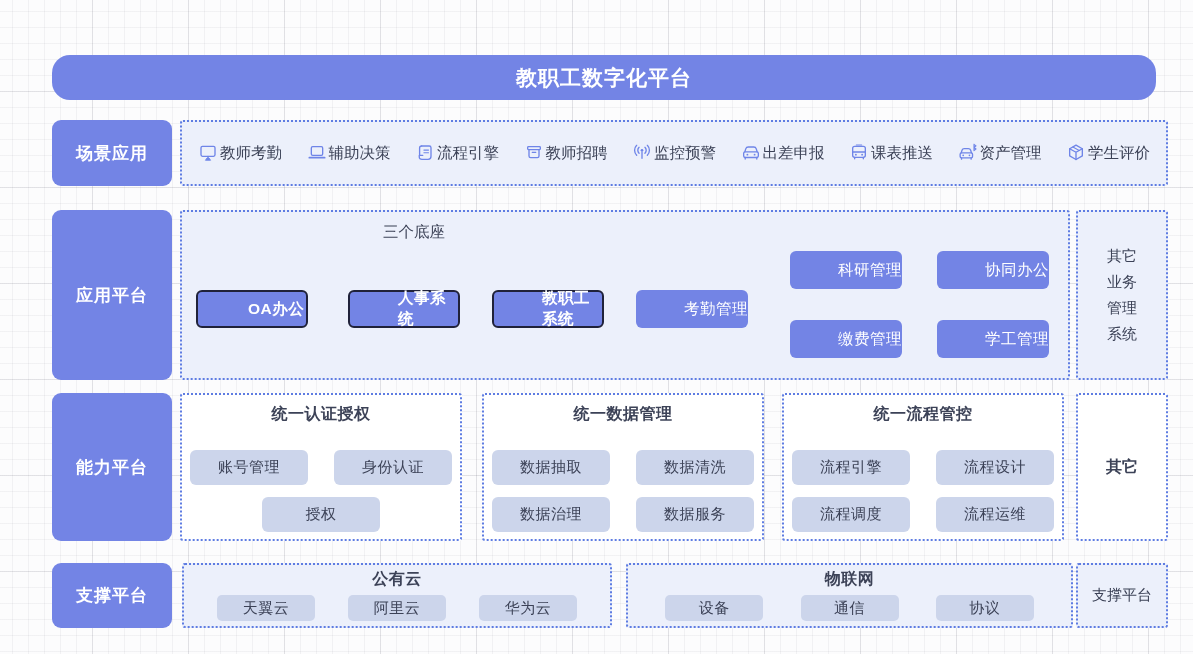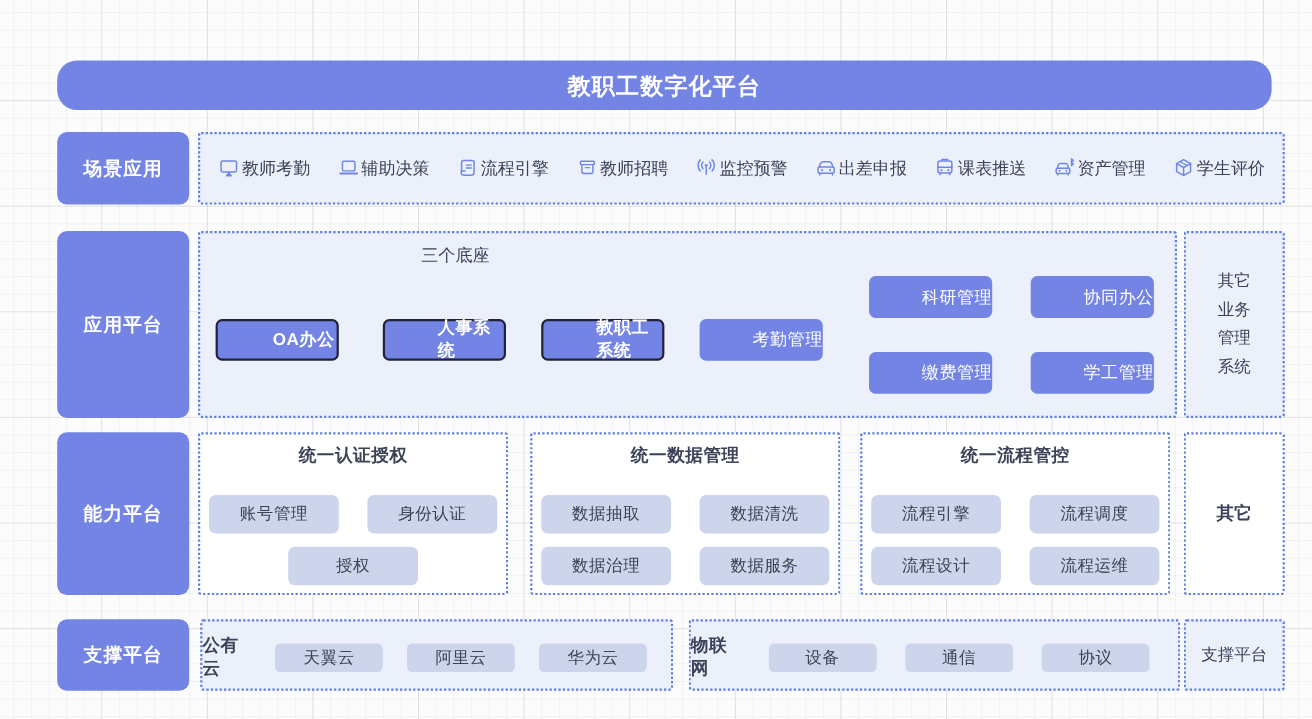--- a/index.html
+++ b/index.html
@@ -61,21 +61,21 @@
   .wrap2{display:inline-block;width:34px;line-height:1.75;font-size:15px;}
   
   .cap-group{top:393px;width:282px;height:148px;display:flex;flex-direction:column;align-items:center;}
   .group-title{font-size:16px;font-weight:bold;color:#3c4257;margin-top:9px;letter-spacing:0.5px;}
   .chip-grid{display:flex;flex-wrap:wrap;justify-content:center;gap:12px 26px;margin-top:25px;}
   .chip{
     width:118px;height:35px;border-radius:6px;background:#ccd5eb;color:#3c4257;font-size:15px;
     display:flex;align-items:center;justify-content:center;letter-spacing:0.5px;
   }
   
-  .sup-group{top:563px;height:65px;display:flex;align-items:center;}
+  .sup-group{top:563px;height:65px;display:flex;flex-direction:column;align-items:center;}
   .sup-group .group-title{margin-top:4px;}
   .sup-chips{display:flex;justify-content:space-evenly;width:100%;margin-top:5px;}
   .chip.small{width:98px;height:26px;border-radius:5px;}
   .bold{font-weight:bold;font-size:16px;}
 </style>
 </head>
 <body>
 
 <div class="page">
 
@@ -223,22 +223,22 @@
       <div class="chip">数据清洗</div>
       <div class="chip">数据治理</div>
       <div class="chip">数据服务</div>
     </div>
   </div>
 
   <div class="abs panel white cap-group" style="left:782px;">
     <div class="group-title">统一流程管控</div>
     <div class="chip-grid">
       <div class="chip">流程引擎</div>
+      <div class="chip">流程设计</div>
       <div class="chip">流程调度</div>
-      <div class="chip">流程设计</div>
       <div class="chip">流程运维</div>
     </div>
   </div>
 
   <div class="abs side-box white bold" style="top:393px;height:148px;">
     <span>其它</span>
   </div>
 
   <div class="abs row-label" style="top:563px;height:65px;">
     <span>支撑平台</span>

